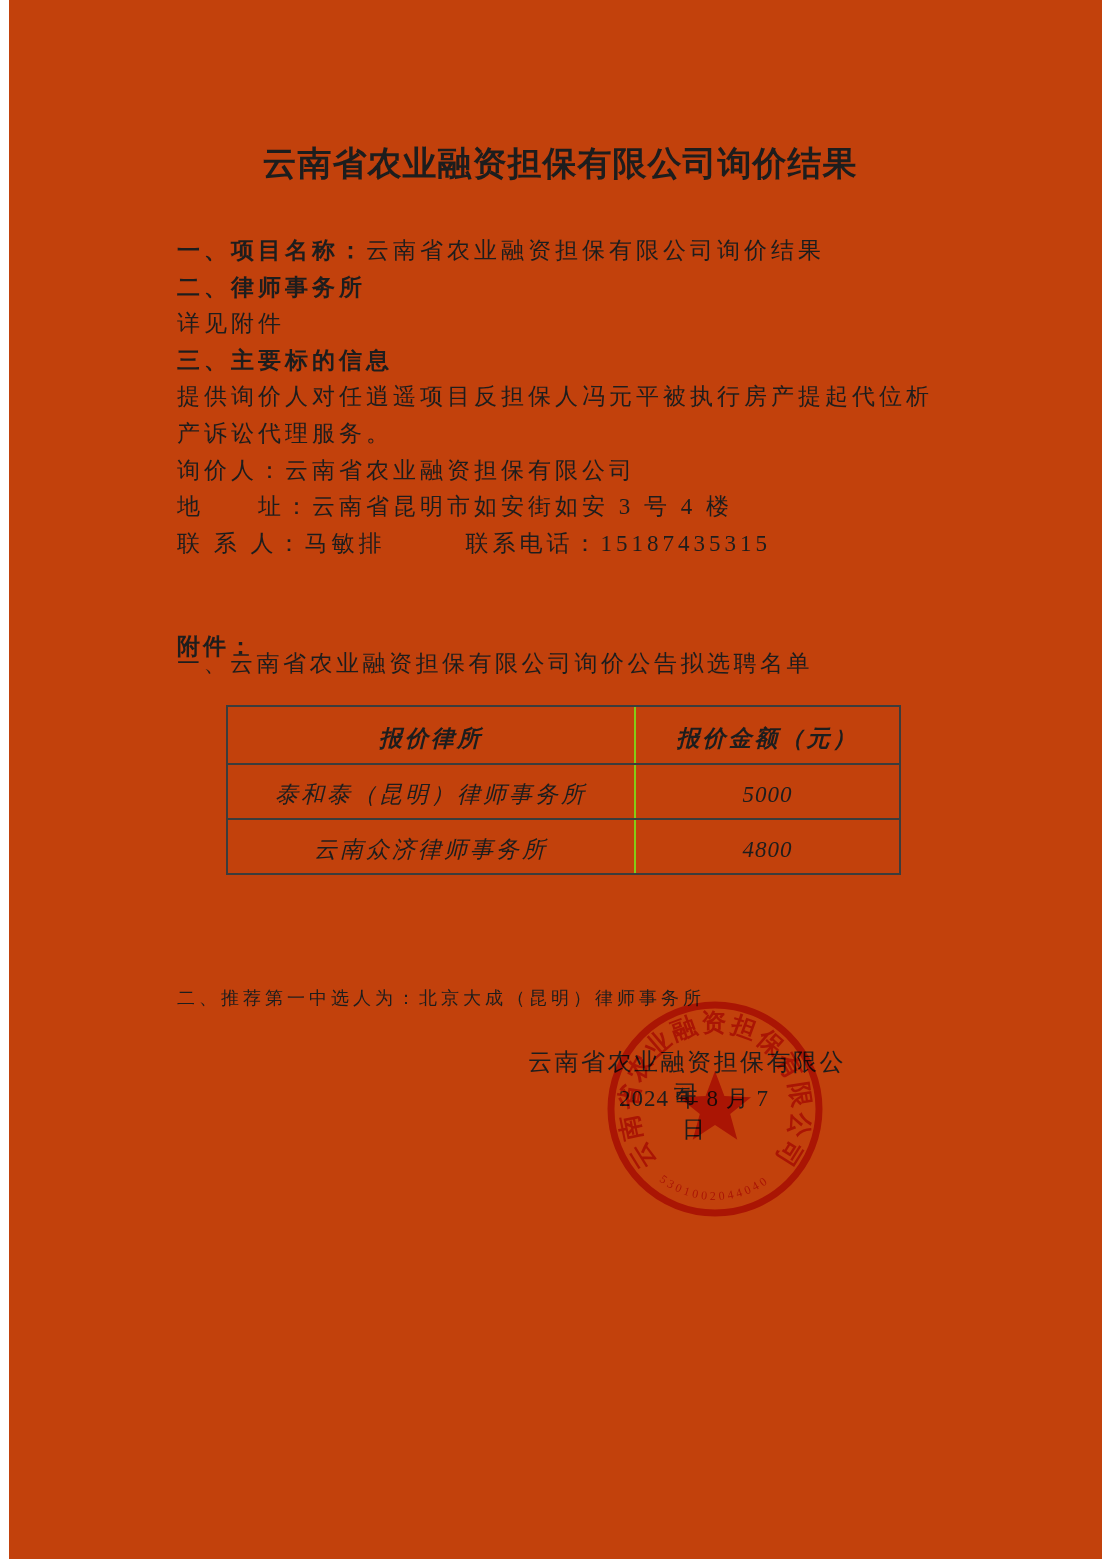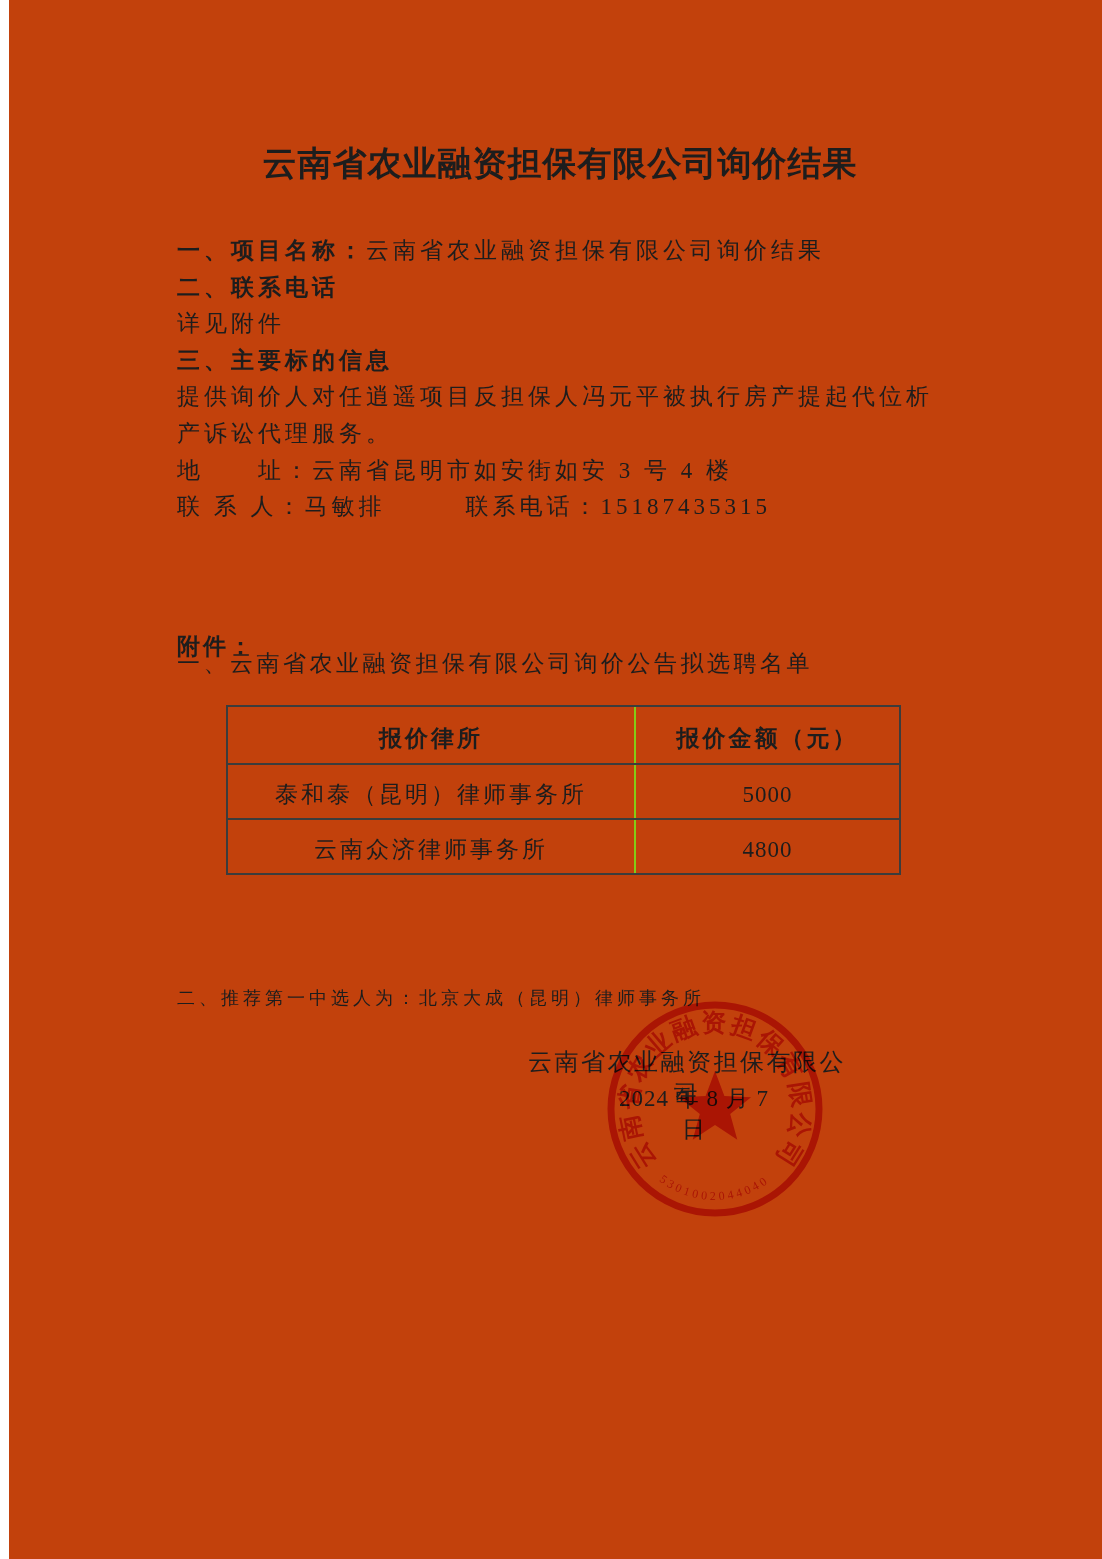--- a/index.html
+++ b/index.html
@@ -31,21 +31,21 @@
   .attach-list-title{
     position:absolute;left:168px;top:648px;
     font-size:23px;letter-spacing:3.5px;
   }
   .quote-table{
     position:absolute;left:217px;top:705px;width:675px;
     border:2px solid #3c3c3c;
     box-sizing:border-box;
     font-size:23px;
   }
-  .t-row{display:flex;box-sizing:border-box;}
+  .t-row{display:flex;box-sizing:border-box;font-style:italic;}
   .t-row + .t-row{border-top:2px solid #3c3c3c;}
   .t-cell{
     display:flex;align-items:center;justify-content:center;
     box-sizing:border-box;
     padding-top:6px;
     letter-spacing:3px;
   }
   .t-cell.c1{width:406px;}
   .t-cell.c2{flex:1;border-left:2px solid #84cc16;}
   .t-head .t-cell{font-weight:bold;height:56px;}
@@ -73,24 +73,25 @@
 <body>
 
 <div class="page">
 
   <div class="doc-title">云南省农业融资担保有限公司询价结果</div>
 
   <div class="body-block">
     <div class="line">
       <span class="bold">一、项目名称：</span><span>云南省农业融资担保有限公司询价结果</span>
     </div>
-    <div class="line bold">二、联系电话</div>
+    <div class="line bold">二、律师事务所</div>
     <div class="line">详见附件</div>
     <div class="line bold">三、主要标的信息</div>
     <div>提供询价人对任逍遥项目反担保人冯元平被执行房产提起代位析产诉讼代理服务。</div>
+    <div class="line">询价人：云南省农业融资担保有限公司</div>
     <div class="line">地　　址：云南省昆明市如安街如安 3 号 4 楼</div>
     <div class="line">
       <span>联 系 人：马敏排</span><span class="spacer"></span><span>联系电话：15187435315</span>
     </div>
   </div>
 
   <div class="attach-heading">附件：</div>
   <div class="attach-list-title">一、云南省农业融资担保有限公司询价公告拟选聘名单</div>
 
   <div class="quote-table">

